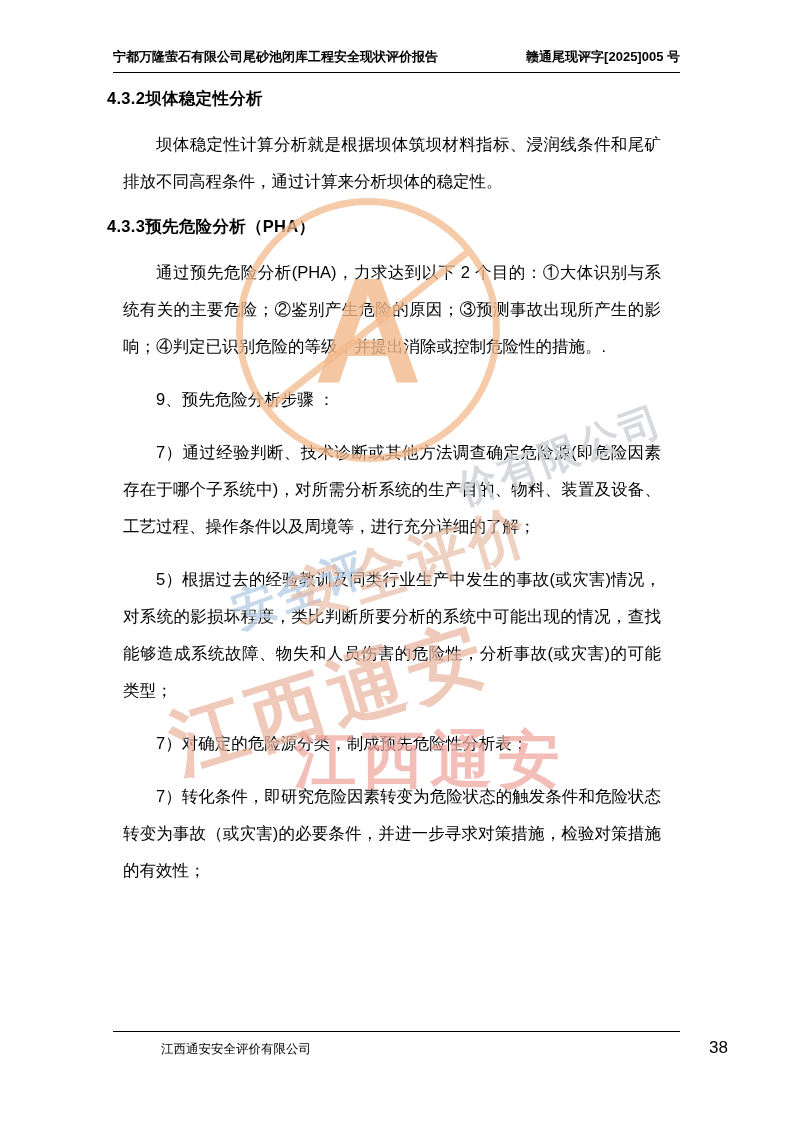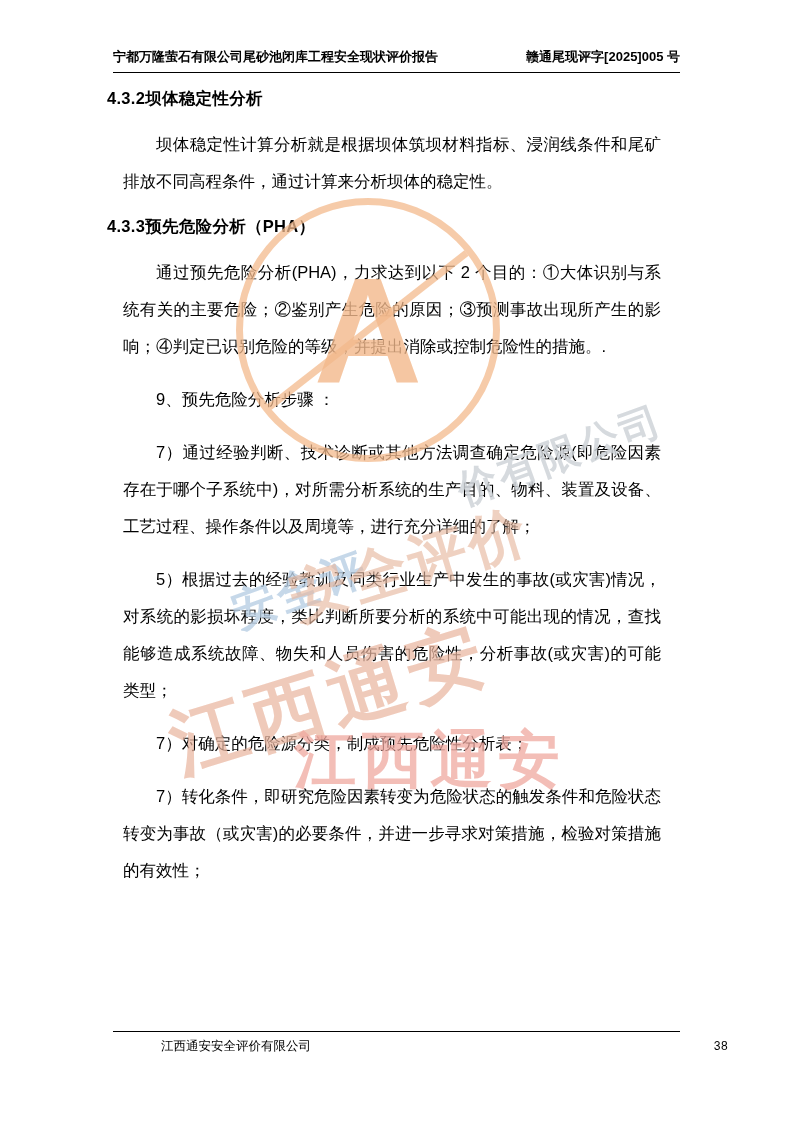--- a/index.html
+++ b/index.html
@@ -187,22 +187,22 @@
     width: 567px;
     display: flex;
     justify-content: space-between;
     align-items: baseline;
     font-size: 12.5px;
     font-family: "Liberation Sans", sans-serif;
     color: #000;
     margin-left: 48px;
   }
   .footer .pageno {
-    font-family: Liberation Mono, monospace;
-    font-size: 12px;
+    font-family: Liberation Sans, sans-serif;
+    font-size: 17px;
   }
 </style>
 </head>
 <body>
 
 <div class="page">
 
   <div class="watermark">
     <div class="wm-ring"></div>
     <div class="wm-slash"></div>

